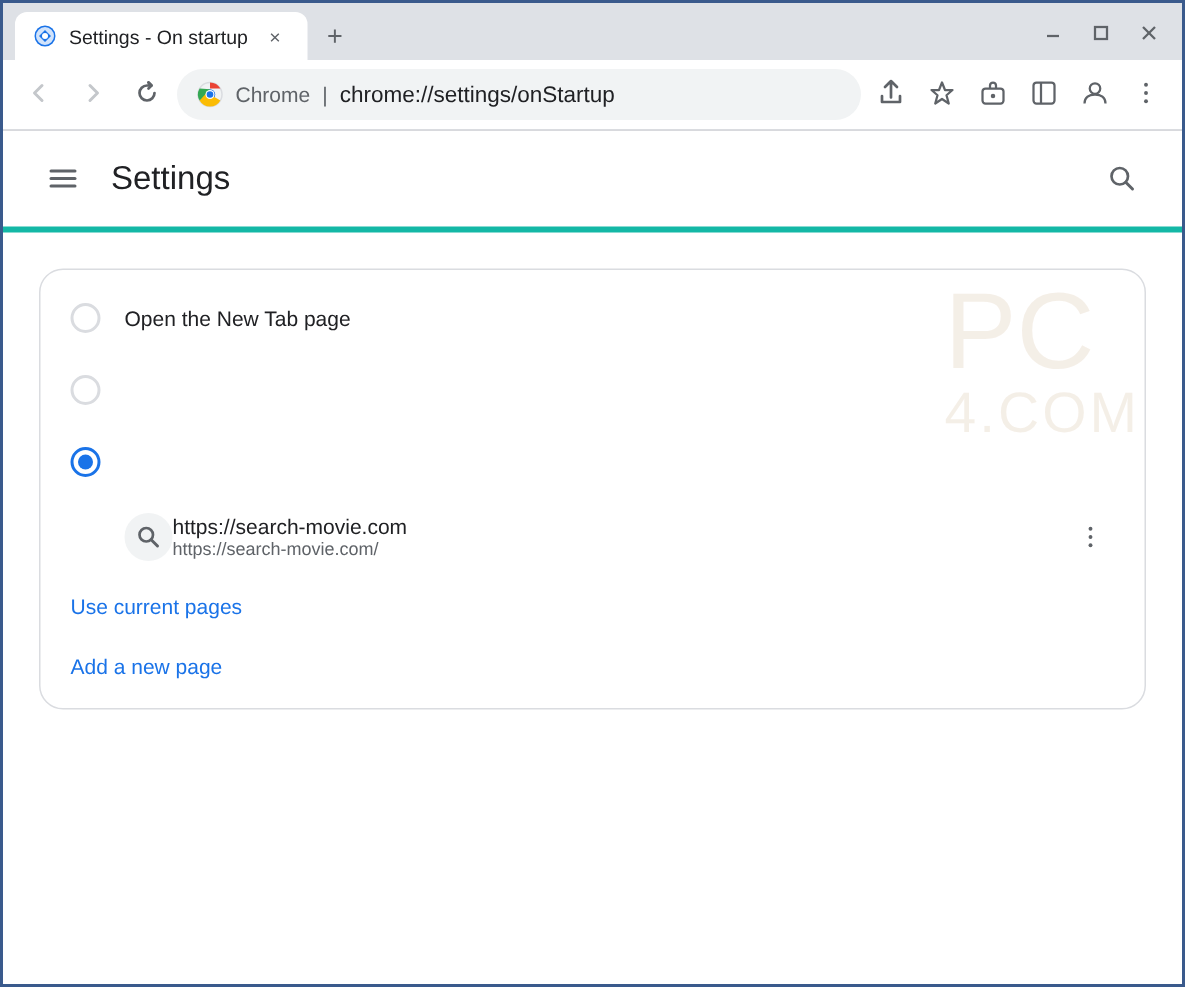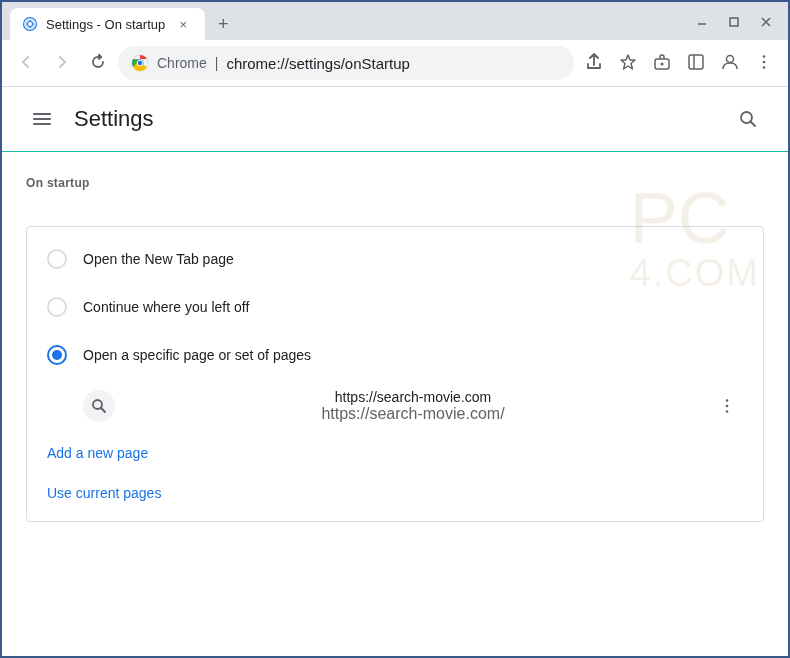--- a/index.html
+++ b/index.html
@@ -171,21 +171,21 @@
       overflow-y: auto;
       display: flex;
       flex-direction: column;
     }
 
     .settings-header {
       display: flex;
       align-items: center;
       justify-content: space-between;
       padding: 16px 24px;
-      border-bottom: 1px solid #14b8a6;
+      border-bottom: 4px solid #14b8a6;
     }
 
     .settings-header-left {
       display: flex;
       align-items: center;
       gap: 16px;
     }
 
     .hamburger-icon {
       width: 32px;
@@ -239,24 +239,23 @@
       color: #5f6368;
       font-weight: 600;
       text-transform: none;
       margin-bottom: 12px;
       letter-spacing: 0.3px;
     }
 
     
     .card {
       border: 1px solid #dadce0;
-      border-radius: 4px;
+      border-radius: 16px;
       padding: 8px 0;
       background: #ffffff;
-      margin-top: 36px;
     }
 
     .radio-option {
       display: flex;
       align-items: center;
       padding: 14px 20px;
       gap: 16px;
       cursor: pointer;
     }
 
@@ -285,22 +284,20 @@
     .radio-label {
       font-size: 14px;
       color: #202124;
     }
 
     
     .url-entry {
       display: flex;
       align-items: center;
       padding: 10px 20px 10px 56px;
-      gap: 12px;
-      text-align: center;
     }
 
     .url-icon {
       width: 32px;
       height: 32px;
       background: #f1f3f4;
       border-radius: 50%;
       display: flex;
       align-items: center;
       justify-content: center;
@@ -311,21 +308,21 @@
     .url-info {
       flex: 1;
     }
 
     .url-primary {
       font-size: 14px;
       color: #202124;
     }
 
     .url-secondary {
-      font-size: 16px;
+      font-size: 12px;
       color: #5f6368;
     }
 
     .url-more {
       width: 32px;
       height: 32px;
       border-radius: 50%;
       display: flex;
       align-items: center;
       justify-content: center;
@@ -487,41 +484,38 @@
       </div>
     </div>
 
     <div class="settings-content">
 
       <div class="watermark" style="position:absolute;top:30px;right:28px;pointer-events:none;opacity:0.18;font-weight:400;font-size:72px;color:#c8a880;font-family:'Arial Black',sans-serif;line-height:1.0;z-index:0;margin-left:39px;">
         <div>PC</div>
         <div style="font-size:38px;letter-spacing:2px;">4.COM</div>
       </div>
 
-      <div class="section-label">On startup</div>
 
       <div class="card">
 
         <div class="radio-option">
           <div class="radio-circle">
           </div>
           <span class="radio-label">Open the New Tab page</span>
         </div>
 
         <div class="radio-option">
           <div class="radio-circle">
           </div>
-          <span class="radio-label">Continue where you left off</span>
         </div>
 
         <div class="radio-option">
           <div class="radio-circle checked">
             <div class="radio-inner"></div>
           </div>
-          <span class="radio-label">Open a specific page or set of pages</span>
         </div>
 
         <div class="url-entry">
           <div class="url-icon">
             <svg width="18" height="18" viewBox="0 0 18 18">
                 <circle cx="7.5" cy="7.5" r="4.5" fill="none" stroke="#5f6368" stroke-width="1.8"></circle>
                 <line x1="10.8" y1="10.8" x2="15" y2="15" stroke="#5f6368" stroke-width="2" stroke-linecap="round"></line>
               </svg>
           </div>
           <div class="url-info">
@@ -530,19 +524,19 @@
           </div>
           <div class="url-more">
             <svg width="18" height="18" viewBox="0 0 18 18">
                 <circle cx="9" cy="3.5" r="1.3" fill="#5f6368"></circle>
                 <circle cx="9" cy="9" r="1.3" fill="#5f6368"></circle>
                 <circle cx="9" cy="14.5" r="1.3" fill="#5f6368"></circle>
               </svg>
           </div>
         </div>
 
+        <a class="action-link">Use current pages</a>
+
         <a class="action-link">Add a new page</a>
-
-        <a class="action-link">Use current pages</a>
       </div>
     </div>
   </div>
 </div>
 
 </body></html>

